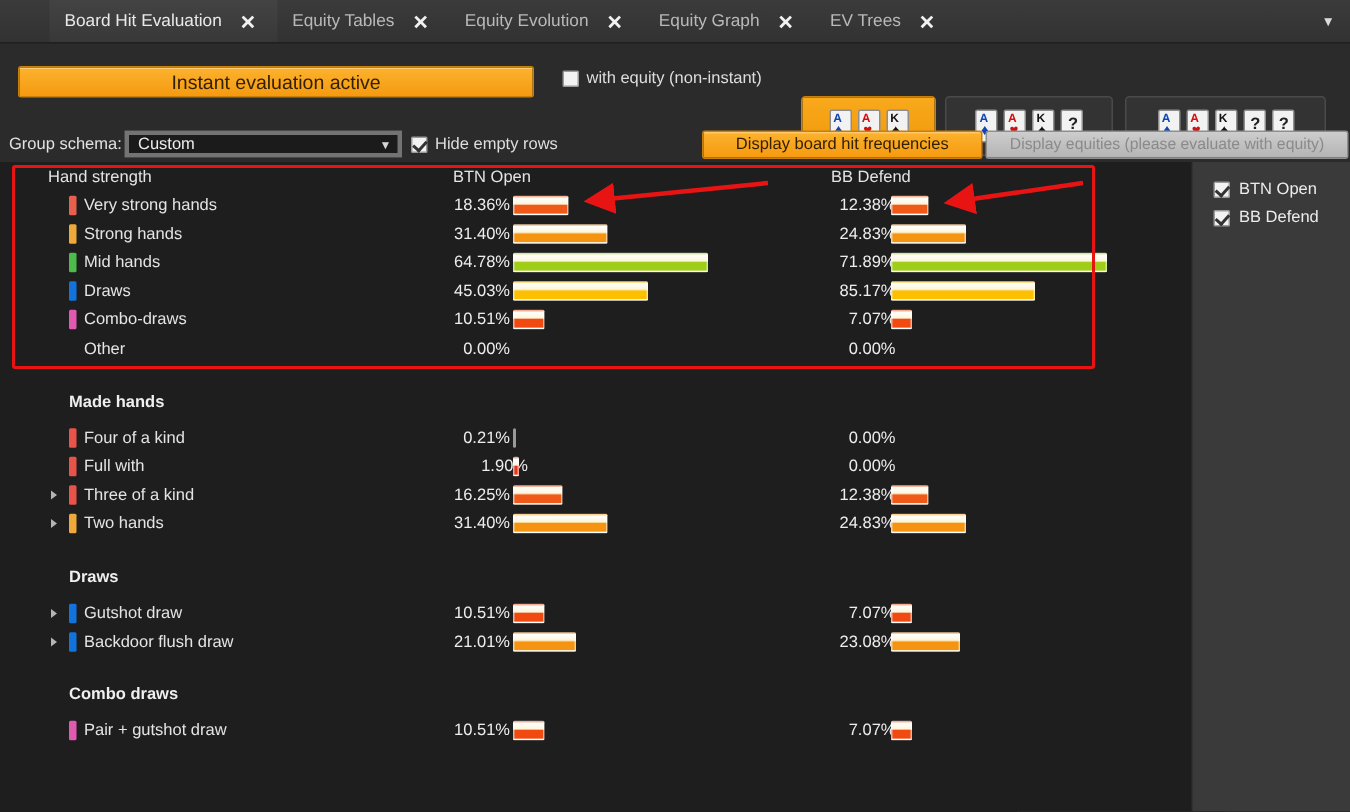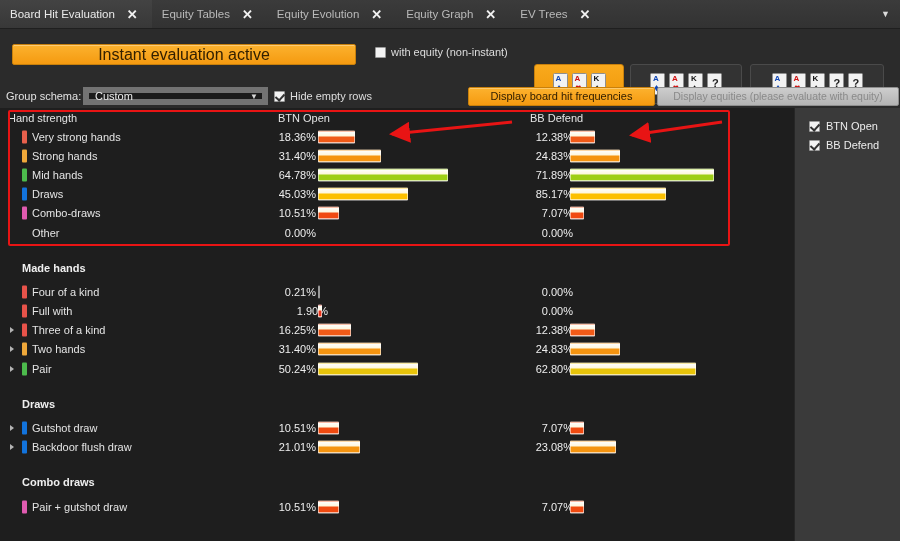--- a/index.html
+++ b/index.html
@@ -36,21 +36,21 @@
   .tabbar-caret {
     margin-left:auto; margin-right:10px; color:#dcdcdc; font-size:9px;
   }
 
   
   .toolbar1 { position:absolute; left:0; top:28px; width:900px; height:52px; }
   .btn-instant {
     position:absolute; left:12px; top:16px; width:342px; height:19px;
     background: linear-gradient(#fcb22e, #f59a10);
     border:1px solid #c8800c; border-radius:2px;
-    color:#332000; font-size:16px; text-align:center; line-height:19px;
+    color:#332000; font-size:13px; text-align:center; line-height:19px;
     box-shadow: inset 0 1px 0 rgba(255,255,255,.35);
     cursor:pointer;
   }
   .chk-row { position:absolute; display:flex; align-items:center; gap:5px; }
   .chk-equity { left:375px; top:18px; }
   .chkbox {
     width:11px; height:11px; background:#f3f3f3; border:1px solid #9a9a9a;
     border-radius:1px; position:relative; display:inline-block;
     box-sizing:border-box;
   }
@@ -80,21 +80,21 @@
   .card.red  .rank, .card.red  .suit { color:#cf1111; }
   .card.black .rank, .card.black .suit { color:#121212; }
   .card.unknown { }
   .card.unknown .rank { color:#222; left:4px; top:4px; font-size:11px; font-weight:bold; }
 
   
   .toolbar2 { position:absolute; left:0; top:86px; width:900px; height:22px; }
   .lbl-schema { position:absolute; left:6px; top:4px; font-size:11px; color:#e2e2e2; }
   .schema-select {
     position:absolute; left:83px; top:1px; width:185px; height:18px;
-    background:#1b1b1b; border:6px solid #737373; box-sizing:border-box;
+    background:#1b1b1b; border:3px solid #737373; box-sizing:border-box;
     display:flex; align-items:center; cursor:pointer;
   }
   .schema-value { padding-left:6px; font-size:11px; color:#ededed; }
   .schema-caret {
     margin-left:auto; width:16px; height:16px; display:flex;
     align-items:center; justify-content:center; color:#d6d6d6; font-size:8px;
   }
   .chk-hide { left:274px; top:4px; }
   .btn-freq {
     position:absolute; left:468px; top:1px; width:185px; height:17px;
@@ -106,21 +106,21 @@
   .btn-equities {
     position:absolute; left:657px; top:1px; width:240px; height:17px;
     background:linear-gradient(#cdcdcd,#b4b4b4); border:1px solid #8e8e8e;
     border-radius:2px; color:#8a8a8a; font-size:10.5px; text-align:center;
     line-height:17px; cursor:default;
   }
 
   
   .panel {
     position:absolute; left:0; top:108px; width:794px; height:433px;
-    background:#1e1e1e; overflow:hidden;
+    background:#1e1e1e; overflow:hidden;padding-left:24px;
   }
   .highlight-box {
     position:absolute; left:8px; top:110px; width:718px; height:132px;
     border:2px solid #e81414; border-radius:2px; pointer-events:none;
     z-index:5;
   }
 
   .grid { position:relative; width:794px; }
   .row { position:relative; height:19.2px; }
   .hdr-row { height:19px; }
@@ -169,21 +169,21 @@
   }
   .sb-0 { top:12px; }
   .sb-1 { top:31px; }
 </style>
 </head>
 <body>
 
 <div id="app">
 
   <div class="tabbar">
-    <div id="tabs-host" style="display:flex;align-items:center;height:28px;">
+    <div id="tabs-host" style="display:flex;align-items:center;height:28px;margin-left:33px;">
         <div class="tab active">
           <span class="tab-label">Board Hit Evaluation</span>
           <span class="tab-close">✕</span>
         </div>
         <div class="tab">
           <span class="tab-label">Equity Tables</span>
           <span class="tab-close">✕</span>
         </div>
         <div class="tab">
           <span class="tab-label">Equity Evolution</span>
@@ -362,29 +362,20 @@
           <div class="bar" style="left: 570px; width: 24.76px; background: linear-gradient(rgb(255, 255, 255) 0%, rgb(253, 246, 220) 42%, rgb(240, 90, 24) 48%, rgb(240, 90, 24) 100%);"></div>
         </div>
         <div class="row">
           <div class="expander"></div>
           <div class="swatch" style="background: rgb(239, 168, 58);"></div>
           <div class="rowlabel">Two hands</div>
           <div class="pct" style="left: 268px;">31.40%</div>
           <div class="bar" style="left: 318px; width: 62.8px; background: linear-gradient(rgb(255, 255, 255) 0%, rgb(253, 246, 220) 42%, rgb(245, 148, 16) 48%, rgb(245, 148, 16) 100%);"></div>
           <div class="pct" style="left: 525px;">24.83%</div>
           <div class="bar" style="left: 570px; width: 49.66px; background: linear-gradient(rgb(255, 255, 255) 0%, rgb(253, 246, 220) 42%, rgb(245, 148, 16) 48%, rgb(245, 148, 16) 100%);"></div>
-        </div>
-        <div class="row">
-          <div class="expander"></div>
-          <div class="swatch" style="background: rgb(76, 187, 76);"></div>
-          <div class="rowlabel">Pair</div>
-          <div class="pct" style="left: 268px;">50.24%</div>
-          <div class="bar" style="left: 318px; width: 100.48px; background: linear-gradient(rgb(255, 255, 255) 0%, rgb(253, 246, 220) 42%, rgb(232, 196, 10) 48%, rgb(232, 196, 10) 100%);"></div>
-          <div class="pct" style="left: 525px;">62.80%</div>
-          <div class="bar" style="left: 570px; width: 125.6px; background: linear-gradient(rgb(255, 255, 255) 0%, rgb(253, 246, 220) 42%, rgb(232, 196, 10) 48%, rgb(232, 196, 10) 100%);"></div>
         </div>
         <div style="height: 16px;"></div>
         <div class="row">
           <div class="section-title">Draws</div>
         </div>
         <div style="height: 5px;"></div>
         <div class="row">
           <div class="expander"></div>
           <div class="swatch" style="background: rgb(18, 115, 220);"></div>
           <div class="rowlabel">Gutshot draw</div>

